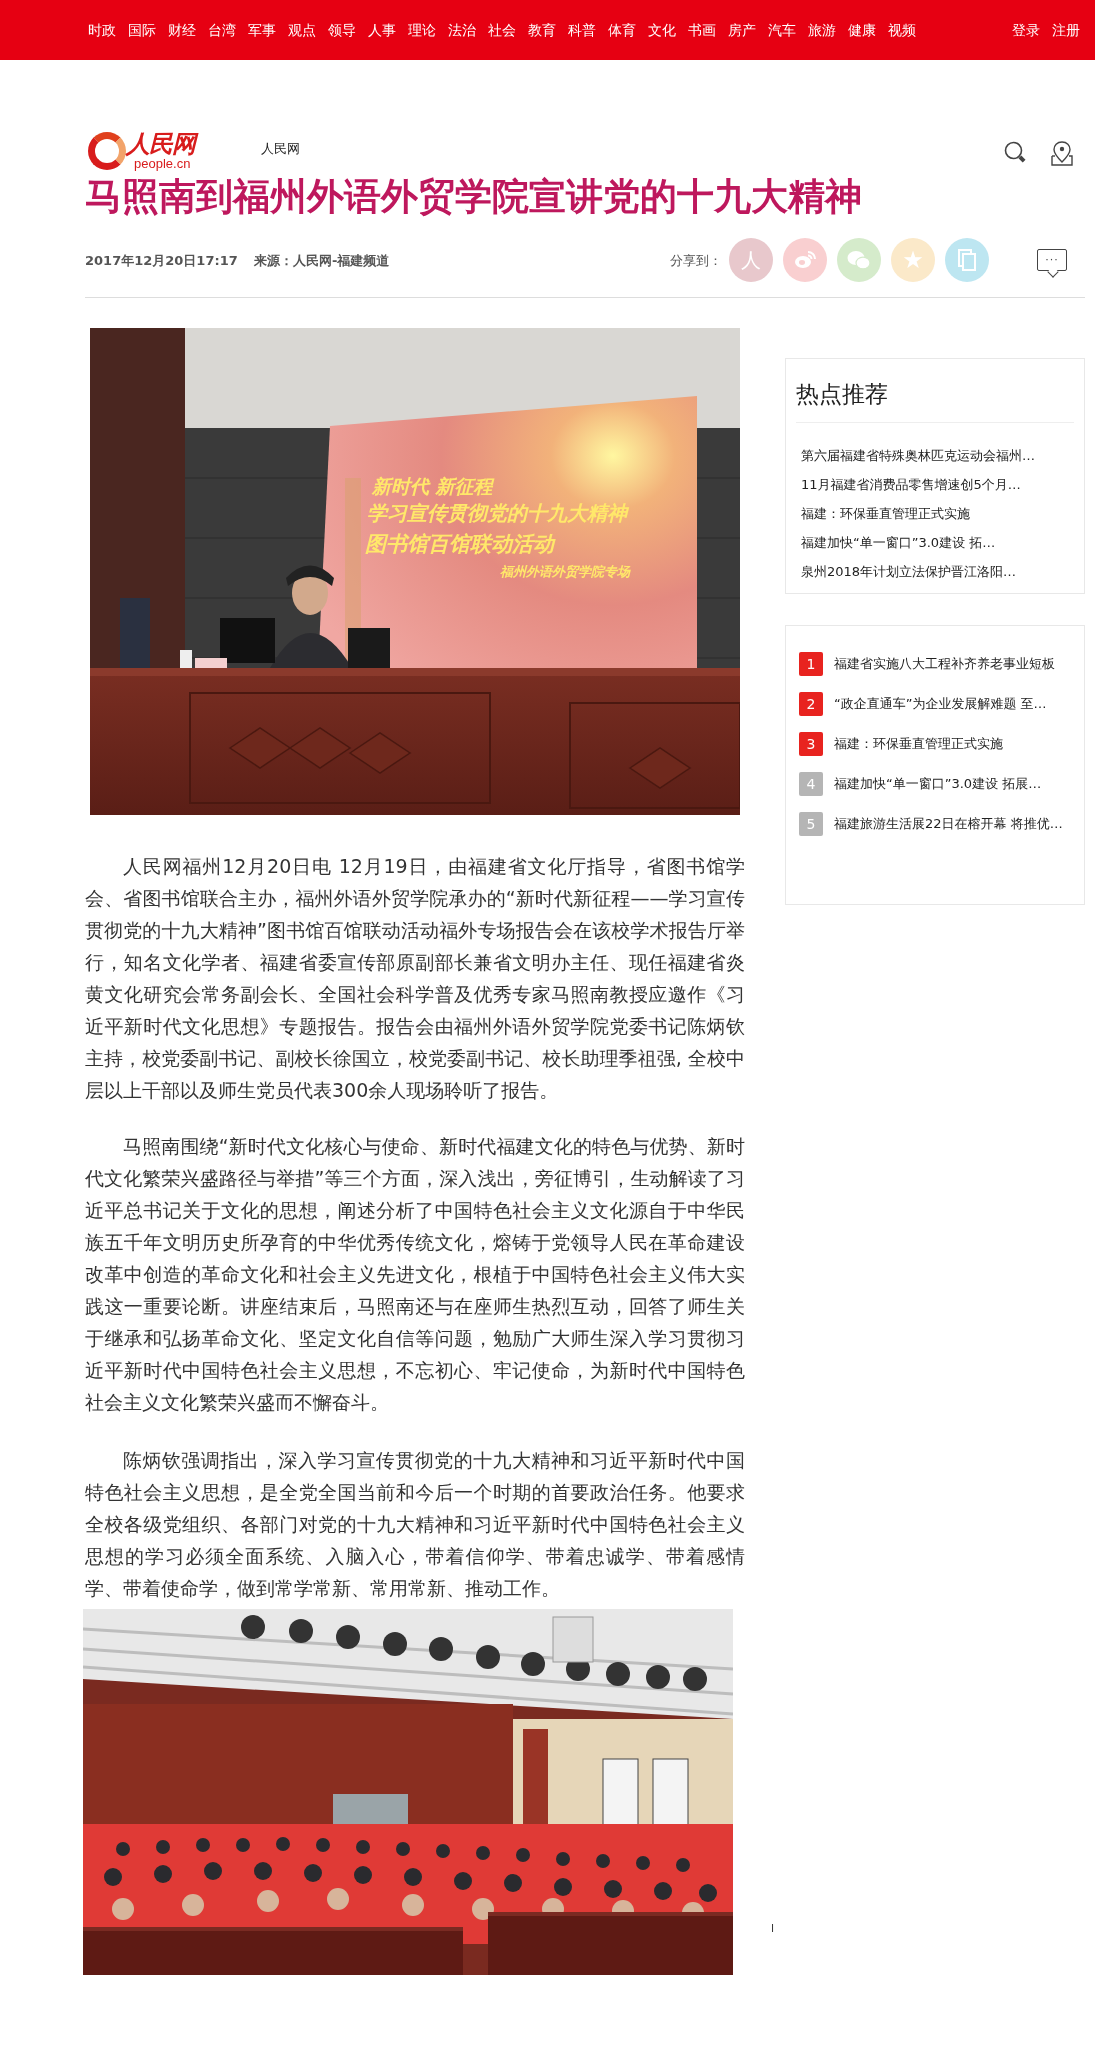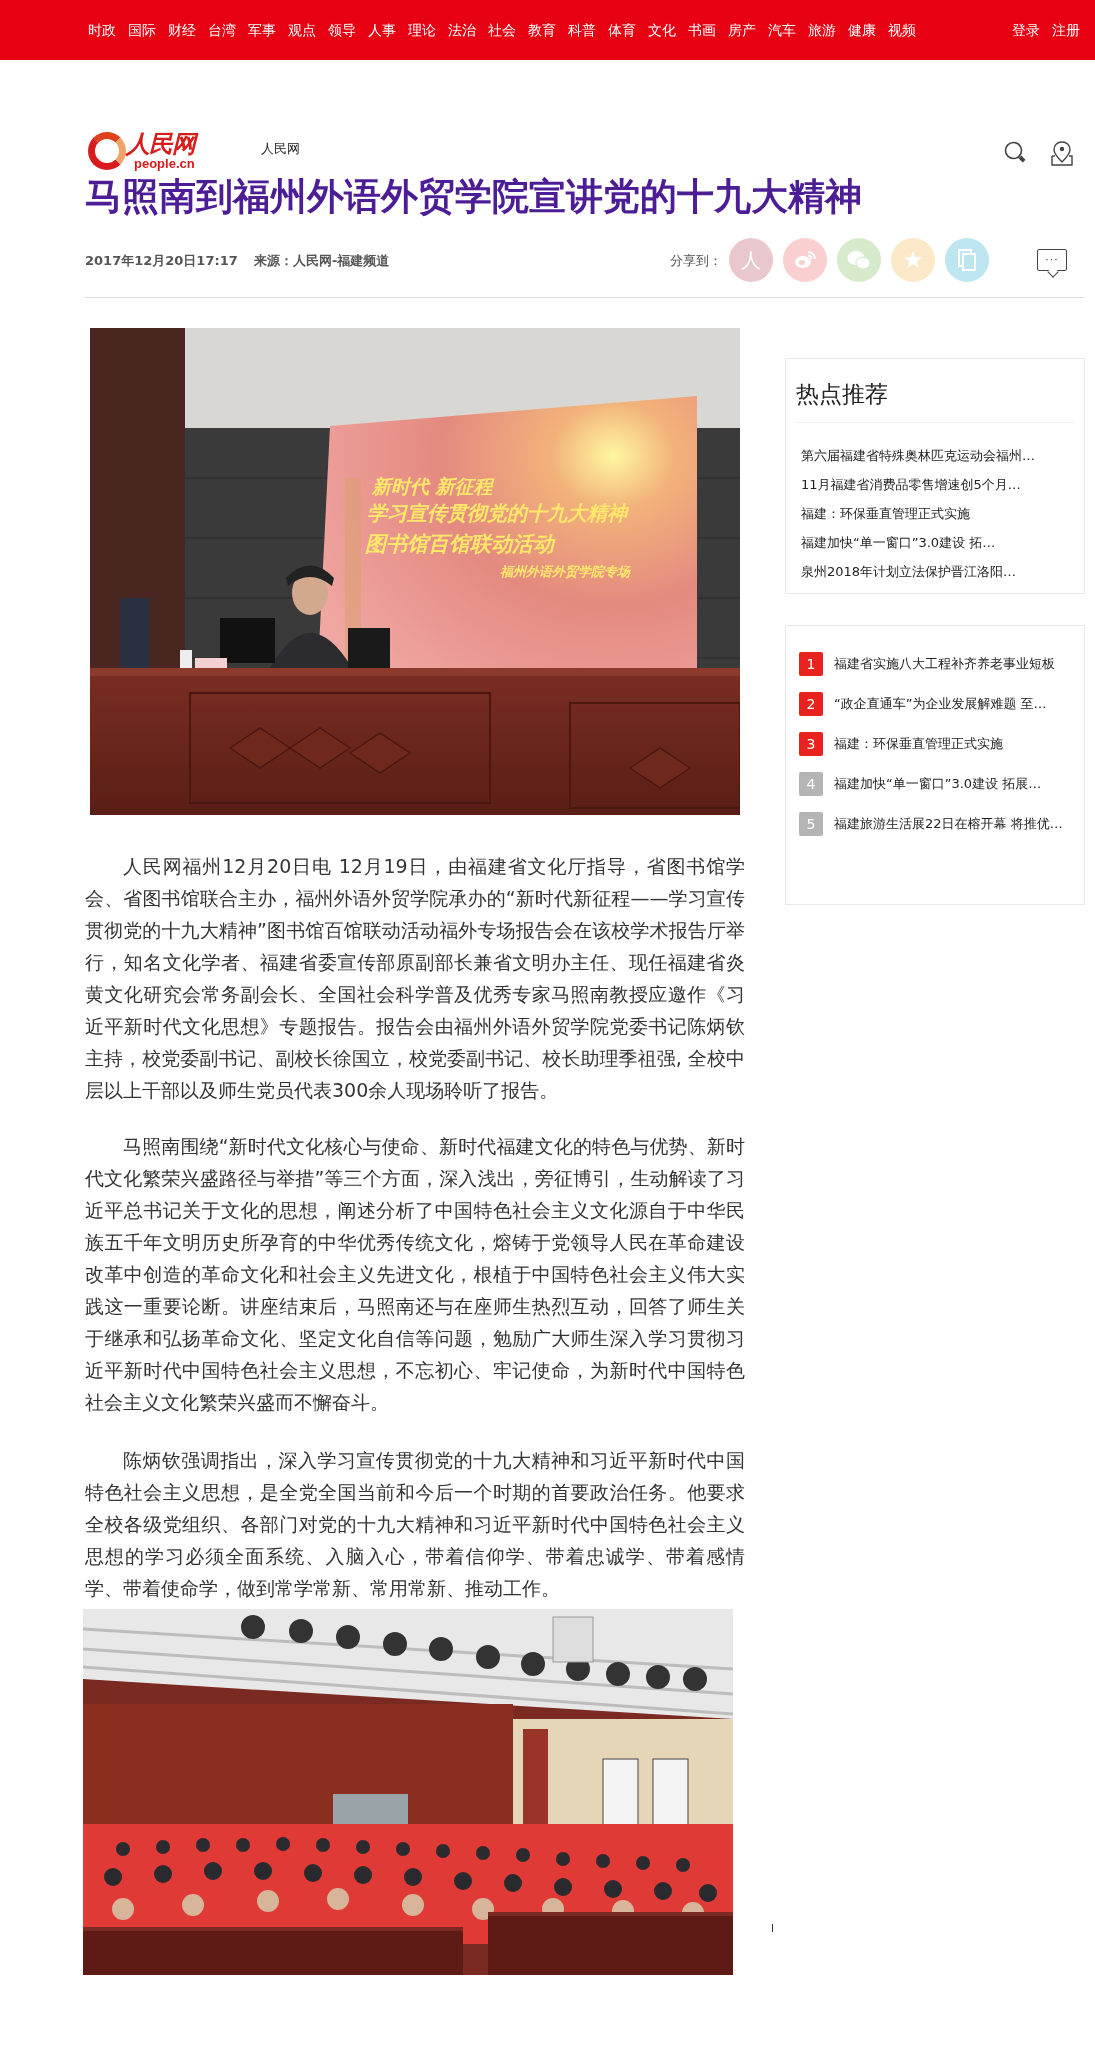--- a/index.html
+++ b/index.html
@@ -11,27 +11,27 @@
   .topnav .links { position: absolute; left: 88px; top: 20px; display: flex; gap: 0; }
   .topnav .links a { color: #fff; font-size: 14px; text-decoration: none; margin-right: 12px; white-space: nowrap; line-height: 20px; letter-spacing: 0; }
   .topnav .auth { position: absolute; right: 15px; top: 20px; display: flex; }
   .topnav .auth a { color: #ffffff; font-size: 14px; text-decoration: none; margin-left: 12px; line-height: 20px; }
 
   
   .header { position: absolute; left: 0; top: 60px; width: 1035px; height: 85px; margin-top: 48px; }
   .logo { position: absolute; left: 88px; top: 22px; width: 115px; height: 42px; }
   .logo .circle { position: absolute; left: 0; top: 2px; width: 38px; height: 38px; border-radius: 50%; border: 7px solid #d81c1c; border-right-color: #f2a36a; border-top-color: #e0401c; }
   .logo .cn { position: absolute; left: 38px; top: -2px; font-family: "DejaVu Serif", serif; font-style: italic; font-weight: bold; color: #d81c1c; font-size: 24px; letter-spacing: -1px; }
-  .logo .en { position: absolute; left: 46px; top: 26px; font-family: "Liberation Sans", sans-serif; font-weight: bold; color: #d81c1c; font-size: 13px; }
+  .logo .en { position: absolute; left: 46px; top: 26px; font-family: "Liberation Sans", sans-serif; font-weight: normal; color: #d81c1c; font-size: 13px; }
   .header .site-name { position: absolute; left: 261px; top: 32px; font-size: 13px; color: #222; }
   .header .icon-search { position: absolute; left: 1003px; top: 32px; width: 26px; height: 26px; }
   .header .icon-loc { position: absolute; left: 1050px; top: 32px; width: 24px; height: 28px; }
 
   
-  .title { position: absolute; left: 85px; top: 172px; font-size: 37px; font-weight: bold; color: #4c1d95; letter-spacing: 0; white-space: nowrap; }
+  .title { position: absolute; left: 85px; top: 172px; font-size: 37px; font-weight: bold; color: #be185d; letter-spacing: 0; white-space: nowrap; }
 
   
   .meta { position: absolute; left: 85px; top: 252px; font-size: 13px; color: #555; white-space: nowrap; }
   .meta span { margin-right: 12px; font-weight: bold; }
   .share-label { position: absolute; left: 670px; top: 252px; font-size: 13px; color: #555; }
   .share { position: absolute; left: 729px; top: 238px; display: flex; gap: 10px; }
   .share .btn { width: 44px; height: 44px; border-radius: 50%; display: flex; align-items: center; justify-content: center; color: #fff; font-size: 20px; font-weight: bold; }
   .comment-icon { position: absolute; left: 1037px; top: 249px; width: 30px; height: 22px; border: 1.5px solid #444; border-radius: 2px; display: flex; align-items: center; justify-content: center; font-size: 11px; color: #444; letter-spacing: 1px; line-height: 8px; }
   .comment-icon::after { content: ""; position: absolute; left: 11px; bottom: -6px; width: 7px; height: 7px; background: #fff; border-right: 1.5px solid #444; border-bottom: 1.5px solid #444; transform: rotate(45deg); }
   .divider { position: absolute; left: 85px; top: 297px; width: 1000px; height: 1px; background: #ddd; }

